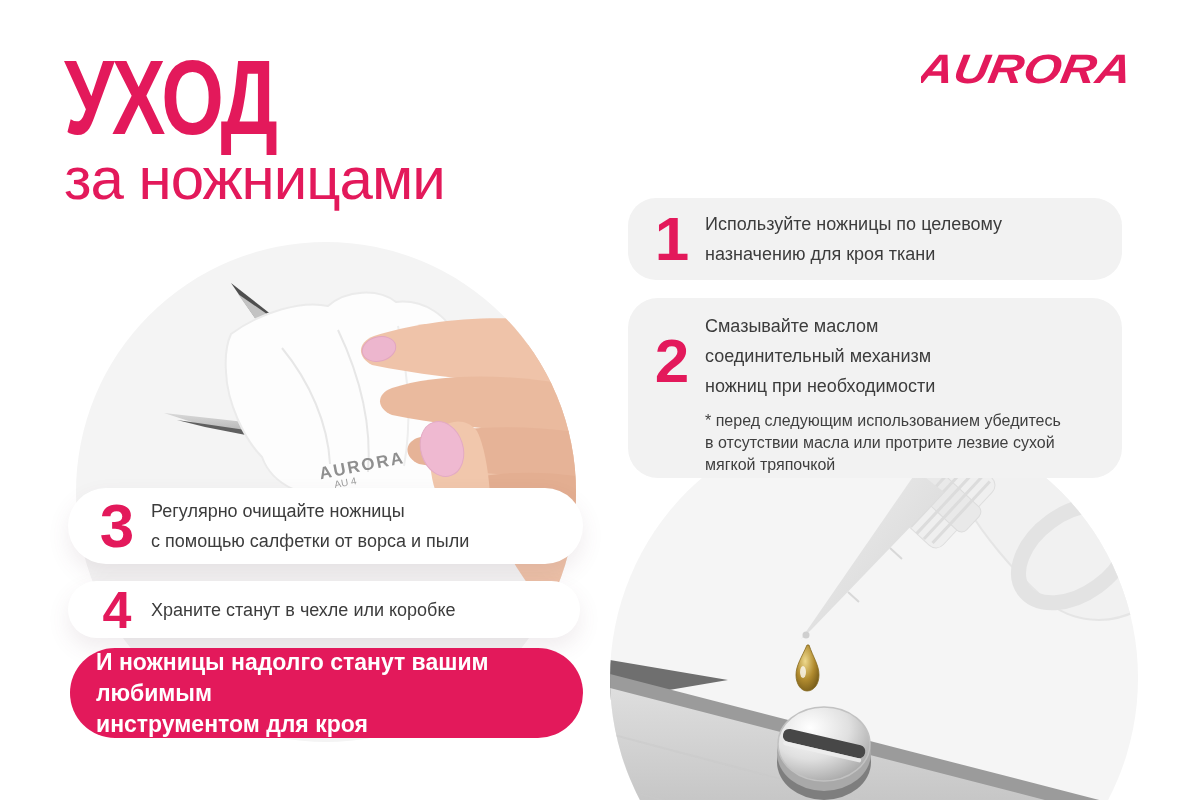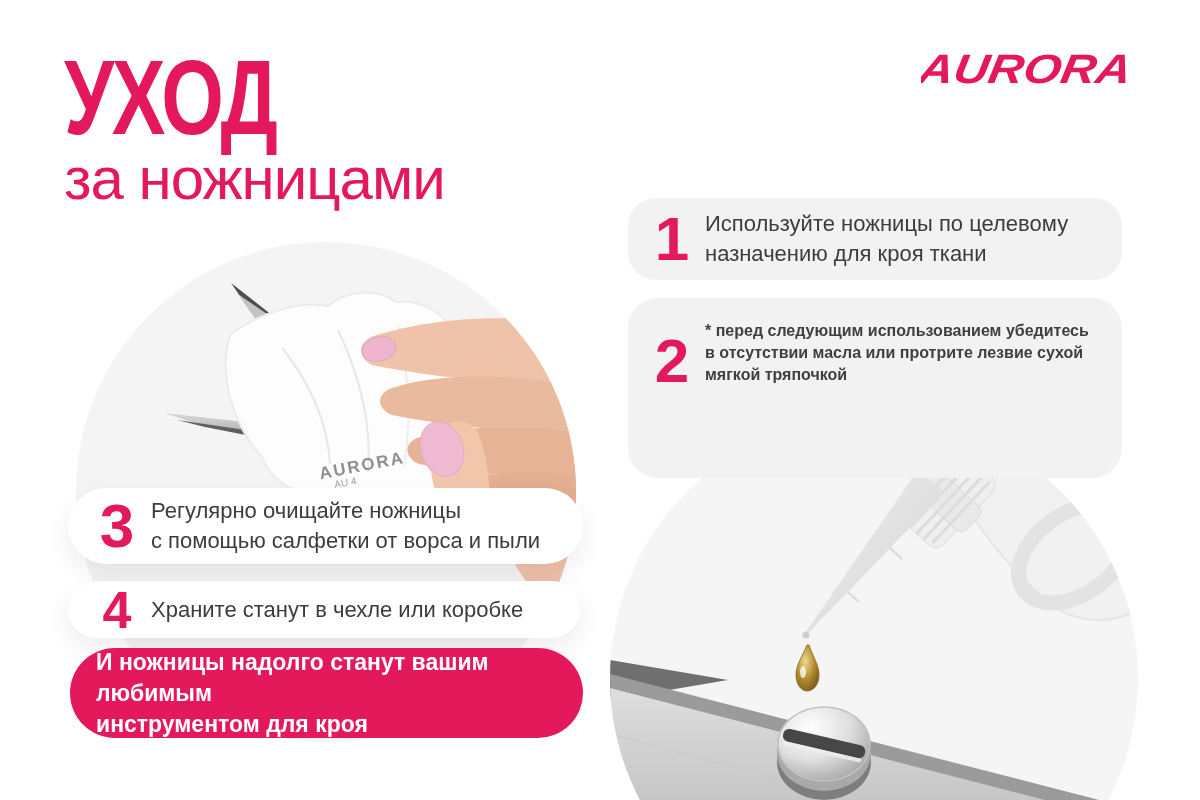--- a/index.html
+++ b/index.html
@@ -19,22 +19,22 @@
   
   .photo{position:absolute;border-radius:50%;overflow:hidden;z-index:1;}
   .photo svg{display:block;width:100%;height:100%;}
   .photo-left{left:76px;top:242px;width:500px;height:500px;background:#f4f4f4;}
   .photo-right{left:610px;top:414px;width:528px;height:528px;background:#f5f5f5;}
 
   
   .tip{position:absolute;display:flex;box-sizing:border-box;z-index:2;}
   .num{flex:0 0 48px;text-align:center;font-weight:700;color:#e3195b;
        font-size:62px;line-height:62px;}
-  .txt{font-size:22px;line-height:30px;color:#3c3c3c;white-space:pre-line;margin-left:9px;}
-  .note{font-size:16px;line-height:22px;color:#3f3f3f;white-space:pre-line;margin-left:9px;margin-top:9px;font-weight:bold;}
+  .txt{font-size:18px;line-height:30px;color:#3c3c3c;white-space:pre-line;margin-left:9px;}
+  .note{font-size:16px;line-height:22px;color:#3f3f3f;white-space:pre-line;margin-left:9px;margin-top:9px;}
   .tipcol{display:flex;flex-direction:column;}
   .tip1{left:628px;top:198px;width:494px;height:82px;background:#f2f2f2;border-radius:28px;
         padding:0 14px 0 20px;align-items:center;}
   .tip2{left:628px;top:298px;width:494px;height:180px;background:#f2f2f2;border-radius:30px;
         padding:13px 14px 0 20px;align-items:flex-start;}
   .tip2 .num{margin-top:19px;}
   .tip3{left:68px;top:488px;width:515px;height:76px;background:#ffffff;border-radius:38px;
         padding:0 10px 0 24px;align-items:center;box-shadow:0 10px 22px rgba(110,70,85,.10);}
   .tip3 .num{flex-basis:50px;}
   .tip4{left:68px;top:581px;width:512px;height:57px;background:#ffffff;border-radius:29px;
@@ -162,20 +162,23 @@
 
   <div class="tip tip1">
     <div class="num">1</div>
     <div class="txt">Используйте ножницы по целевому
 назначению для кроя ткани</div>
   </div>
 
   <div class="tip tip2">
     <div class="num">2</div>
     <div class="tipcol">
+      <div class="txt">Смазывайте маслом
+соединительный механизм
+ножниц при необходимости</div>
       <div class="note">* перед следующим использованием убедитесь
 в отсутствии масла или протрите лезвие сухой
 мягкой тряпочкой</div>
     </div>
   </div>
 
   <div class="tip tip3">
     <div class="num">3</div>
     <div class="txt">Регулярно очищайте ножницы
 с помощью салфетки от ворса и пыли</div>

